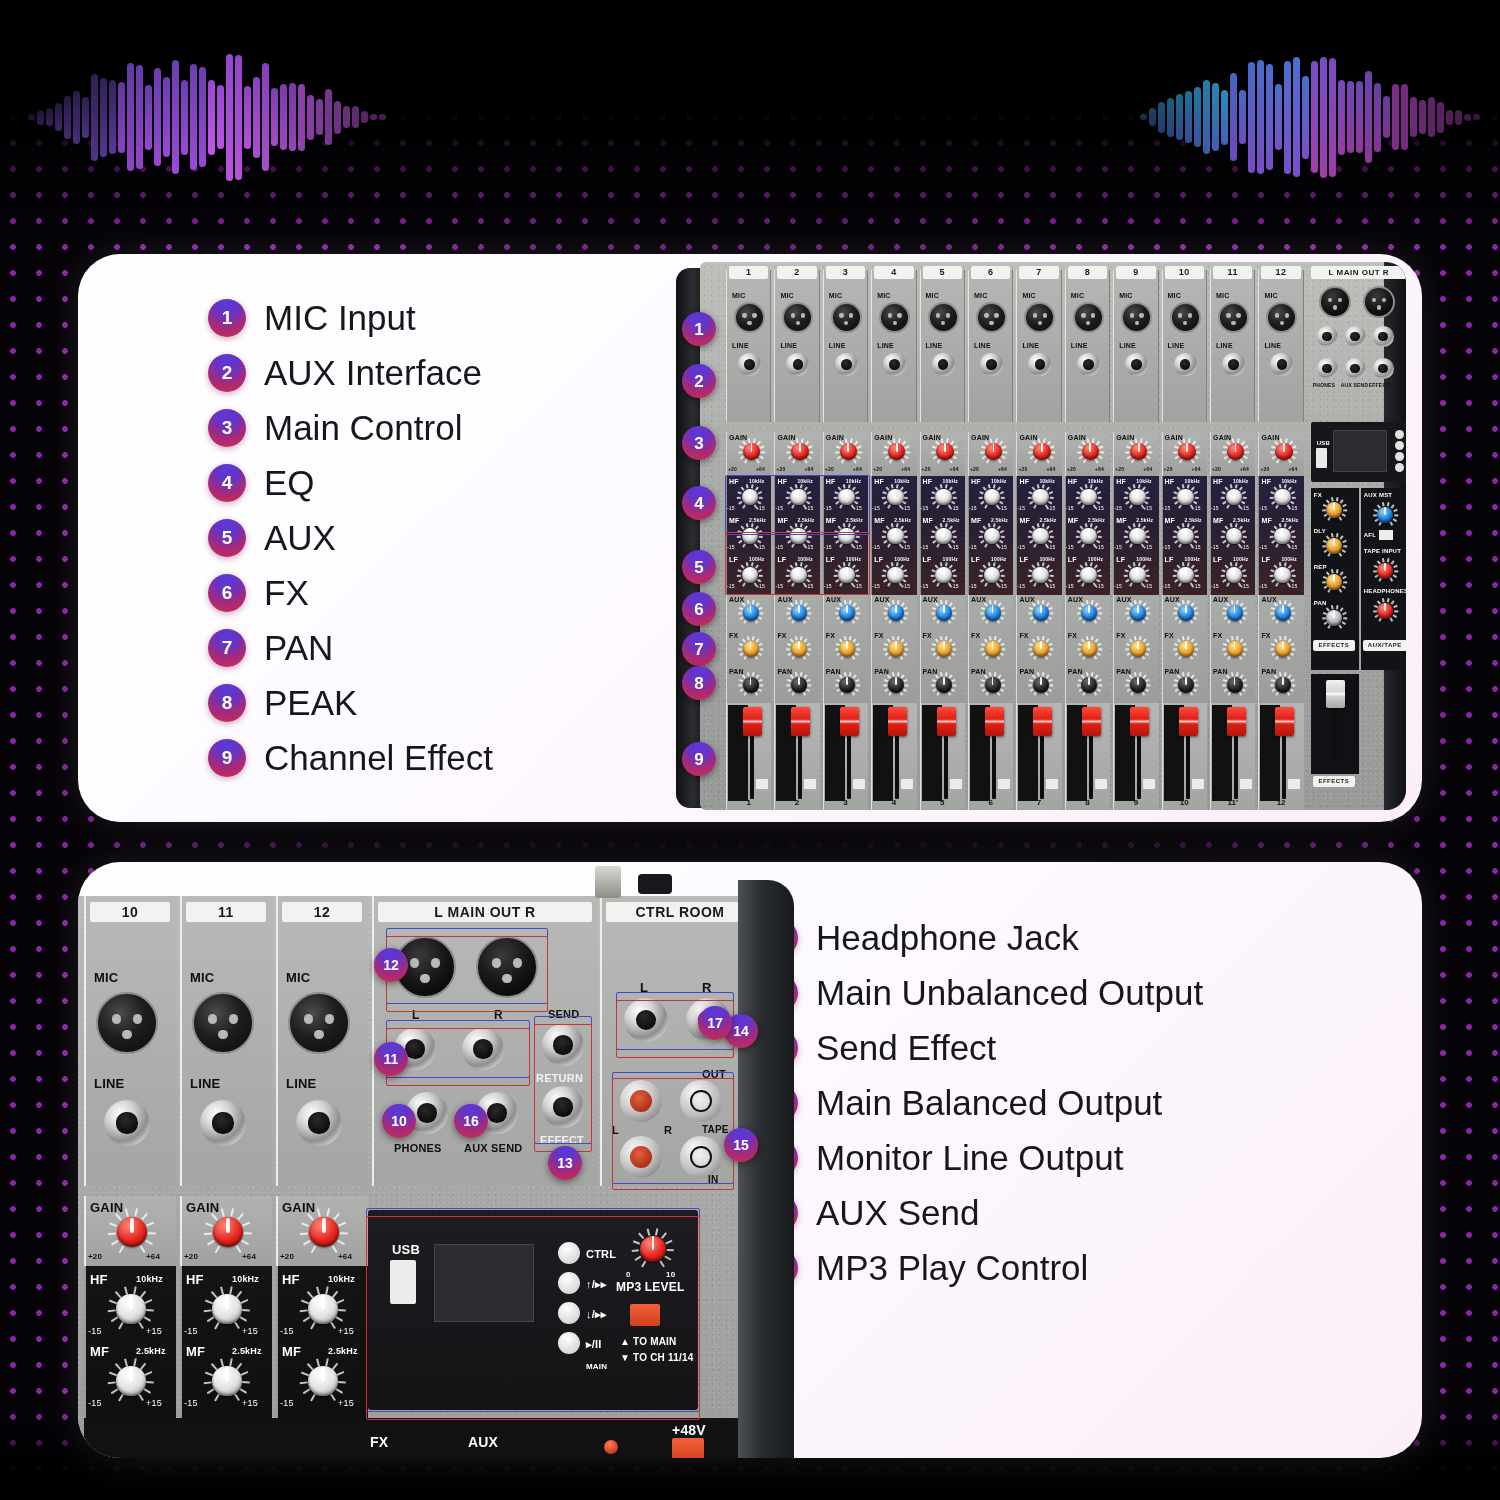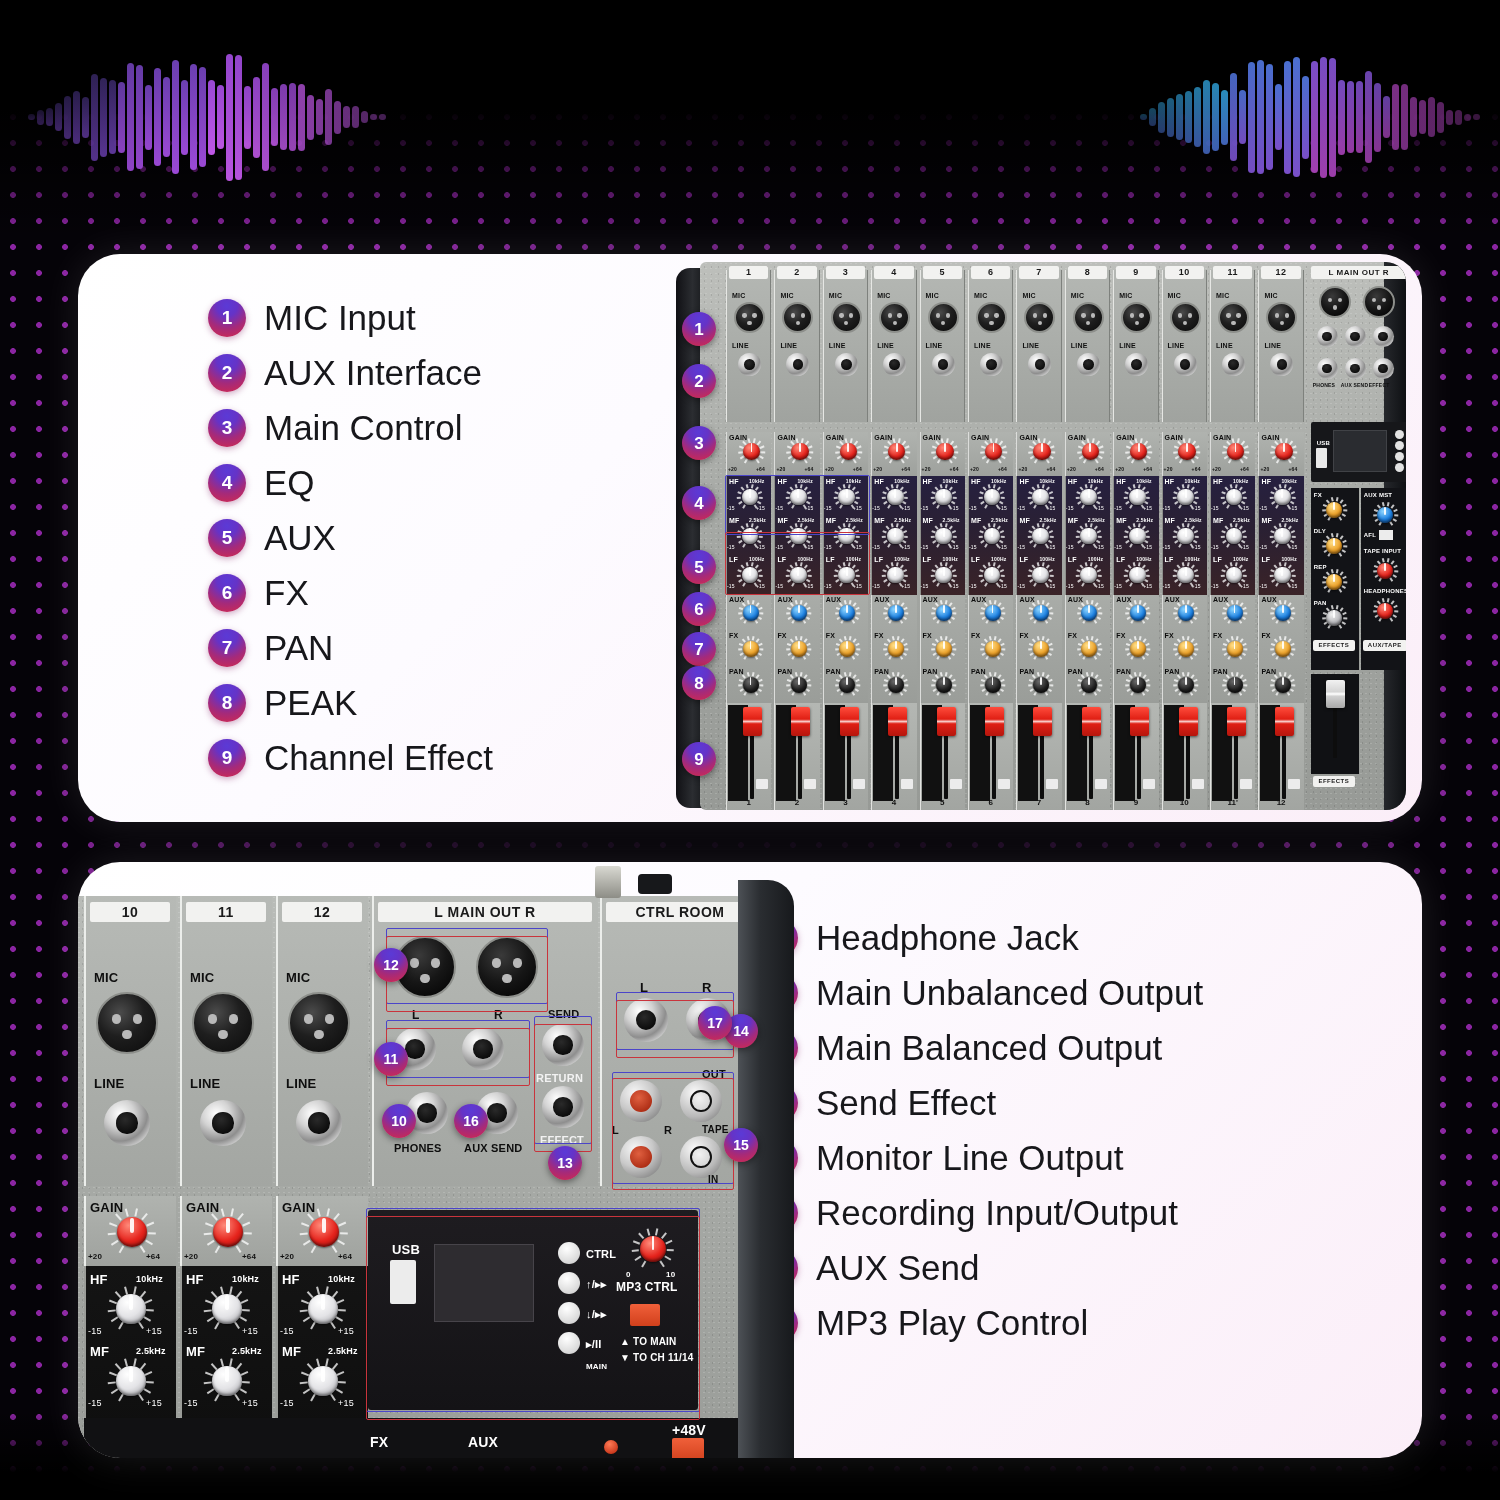--- a/index.html
+++ b/index.html
@@ -2485,34 +2485,30 @@
   <div class="feature-list" id="list-bottom">
       <div class="feature">
         <div class="badge two">10</div>
         <div class="feature-label">Headphone Jack</div>
       </div>
       <div class="feature">
         <div class="badge two">11</div>
         <div class="feature-label">Main Unbalanced Output</div>
       </div>
       <div class="feature">
+        <div class="badge two">13</div>
+        <div class="feature-label">Send Effect</div>
+      </div>
+      <div class="feature">
         <div class="badge two">12</div>
         <div class="feature-label">Main Balanced Output</div>
       </div>
       <div class="feature">
-        <div class="badge two">13</div>
-        <div class="feature-label">Send Effect</div>
-      </div>
-      <div class="feature">
         <div class="badge two">14</div>
         <div class="feature-label">Monitor Line Output</div>
-      </div>
-      <div class="feature">
-        <div class="badge two">15</div>
-        <div class="feature-label">Recording Input/Output</div>
       </div>
       <div class="feature">
         <div class="badge two">16</div>
         <div class="feature-label">AUX Send</div>
       </div>
       <div class="feature">
         <div class="badge two">17</div>
         <div class="feature-label">MP3 Play Control</div>
       </div>
     </div>
@@ -2896,21 +2892,21 @@
               <i style="transform:rotate(66deg)"></i>
               <i style="transform:rotate(93deg)"></i>
               <i style="transform:rotate(120deg)"></i>
               <i style="transform:rotate(147deg)"></i>
             </div>
             <div class="cap"></div>
             <div class="ptr"></div>
           </div>
           <div style="position:absolute;left:548px;top:374px;font-size:8px;color:#fff;font-weight:bold;white-space:nowrap;letter-spacing:.2px;">0</div>
           <div style="position:absolute;left:588px;top:374px;font-size:8px;color:#fff;font-weight:bold;white-space:nowrap;letter-spacing:.2px;">10</div>
-          <div style="position:absolute;left:538px;top:384px;font-size:12px;color:#fff;font-weight:bold;white-space:nowrap;letter-spacing:.2px;">MP3 CTRL</div>
+          <div style="position:absolute;left:538px;top:384px;font-size:12px;color:#fff;font-weight:bold;white-space:nowrap;letter-spacing:.2px;">MP3 LEVEL</div>
           <div style="position:absolute;left:552px;top:408px;width:30px;height:22px;background:linear-gradient(180deg,#f0603a,#d1401c);border-radius:2px;"></div>
           <div style="position:absolute;left:542px;top:440px;font-size:10px;color:#fff;font-weight:bold;white-space:nowrap;letter-spacing:.2px;">▲ TO MAIN</div>
           <div style="position:absolute;left:542px;top:456px;font-size:10px;color:#fff;font-weight:bold;white-space:nowrap;letter-spacing:.2px;">▼ TO CH 11/14</div>
           <div class="hl-box hl-blue" style="left:288px;top:312px;width:334px;height:204px;"></div>
           <div class="hl-box hl-red" style="left:288px;top:320px;width:334px;height:204px;"></div>
           <div style="position:absolute;left:6px;top:522px;width:660px;height:56px;background:#111113;"></div>
           <div style="position:absolute;left:292px;top:538px;font-size:14px;color:#fff;font-weight:bold;white-space:nowrap;letter-spacing:.2px;">FX</div>
           <div style="position:absolute;left:390px;top:538px;font-size:14px;color:#fff;font-weight:bold;white-space:nowrap;letter-spacing:.2px;">AUX</div>
           <div style="position:absolute;left:594px;top:526px;font-size:14px;color:#fff;font-weight:bold;white-space:nowrap;letter-spacing:.2px;">+48V</div>
           <div style="position:absolute;left:526px;top:544px;width:14px;height:14px;border-radius:50%;background:radial-gradient(circle at 40% 30%,#ff7a55,#b82209);"></div>

